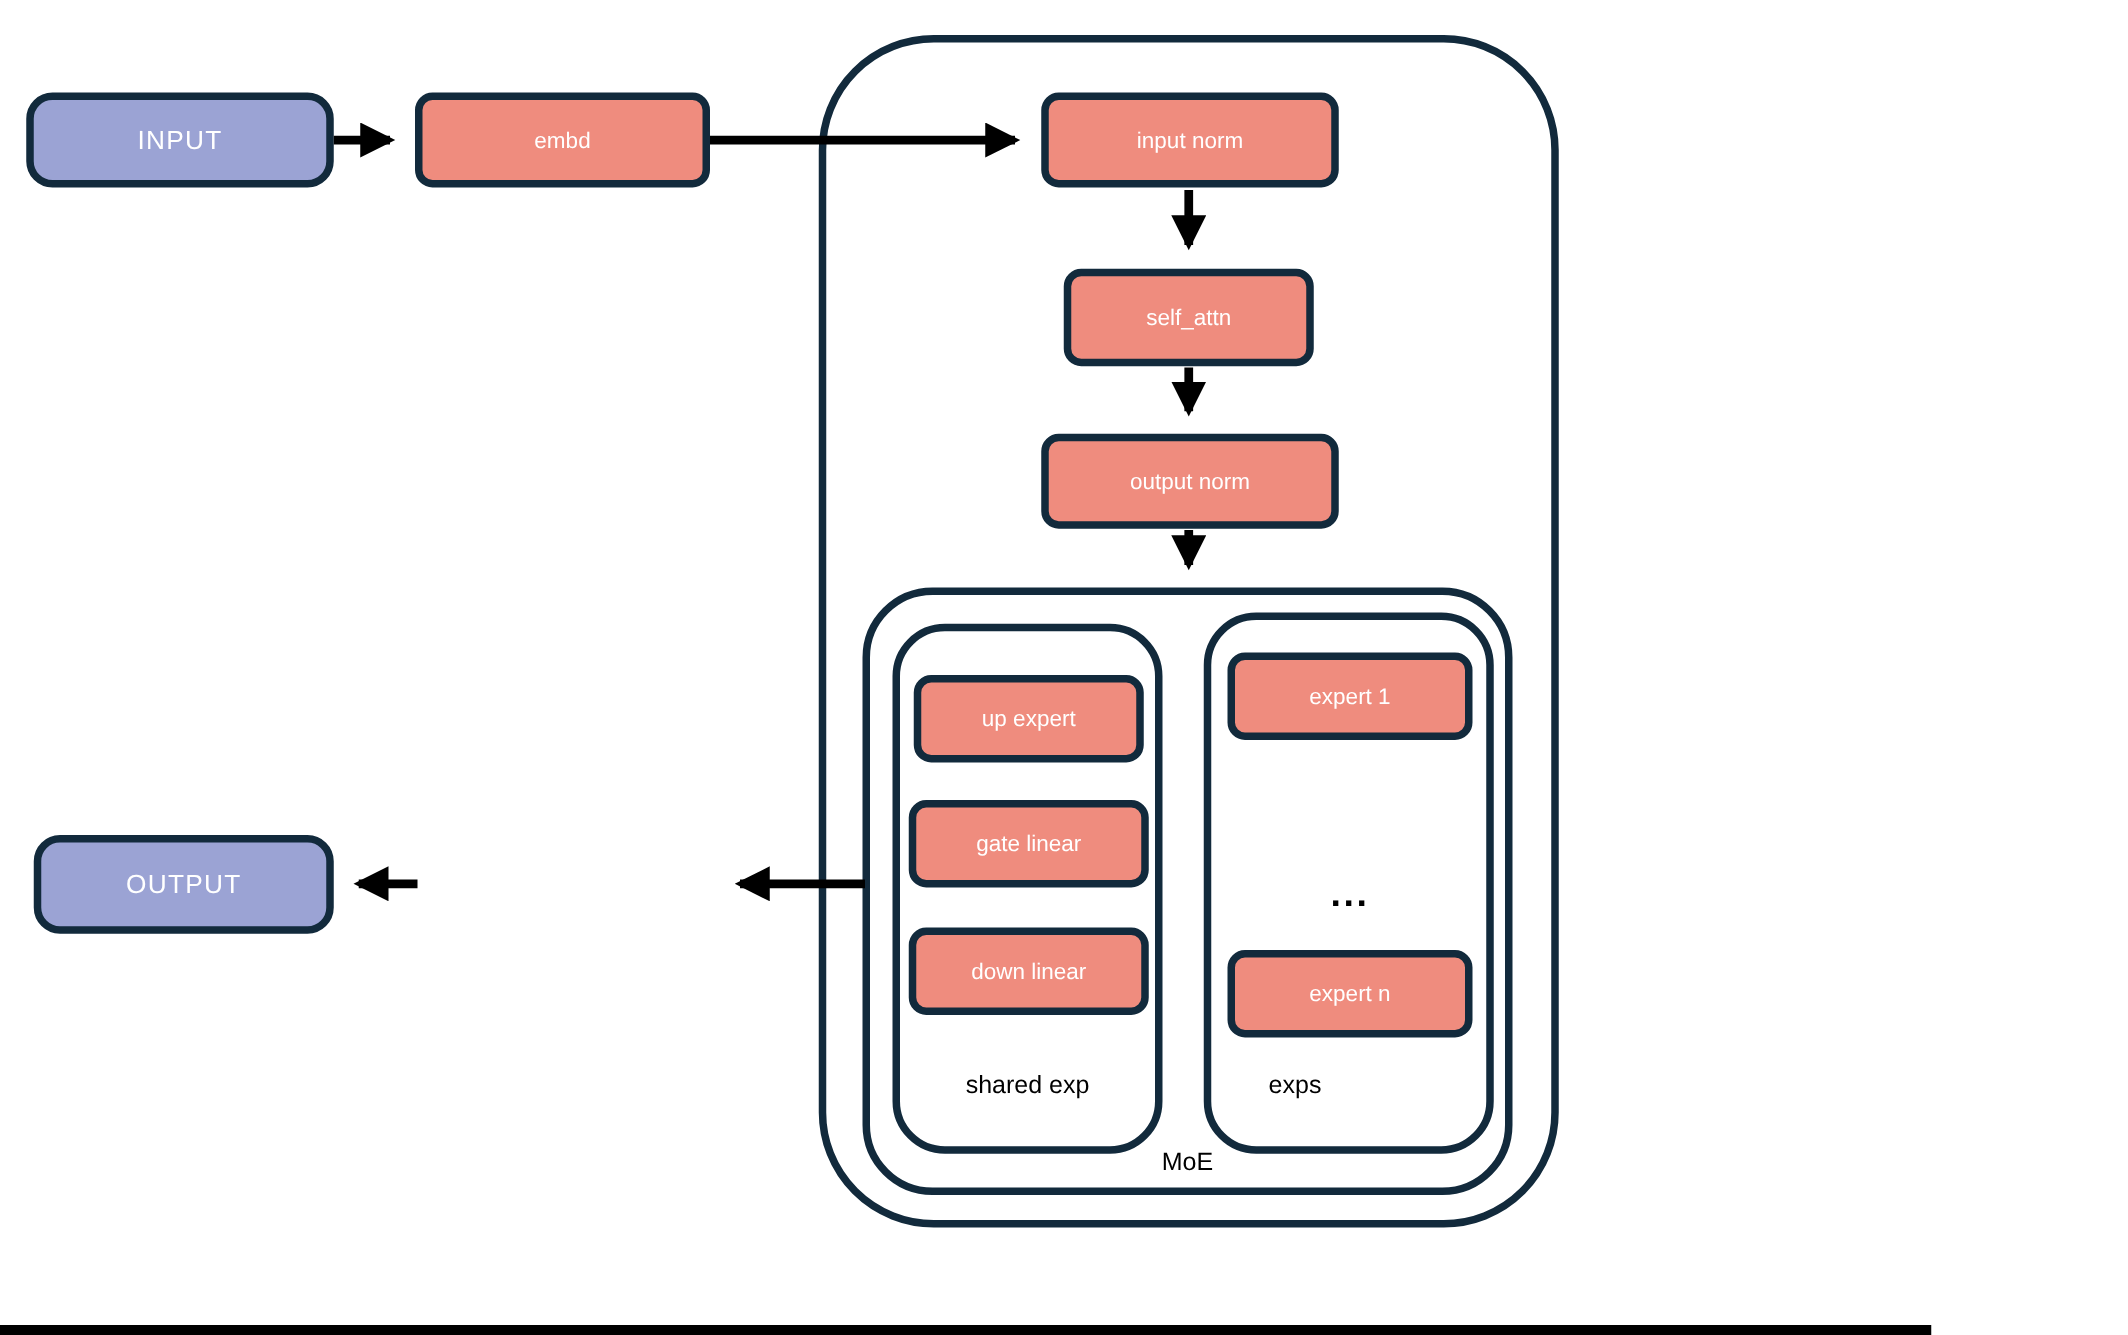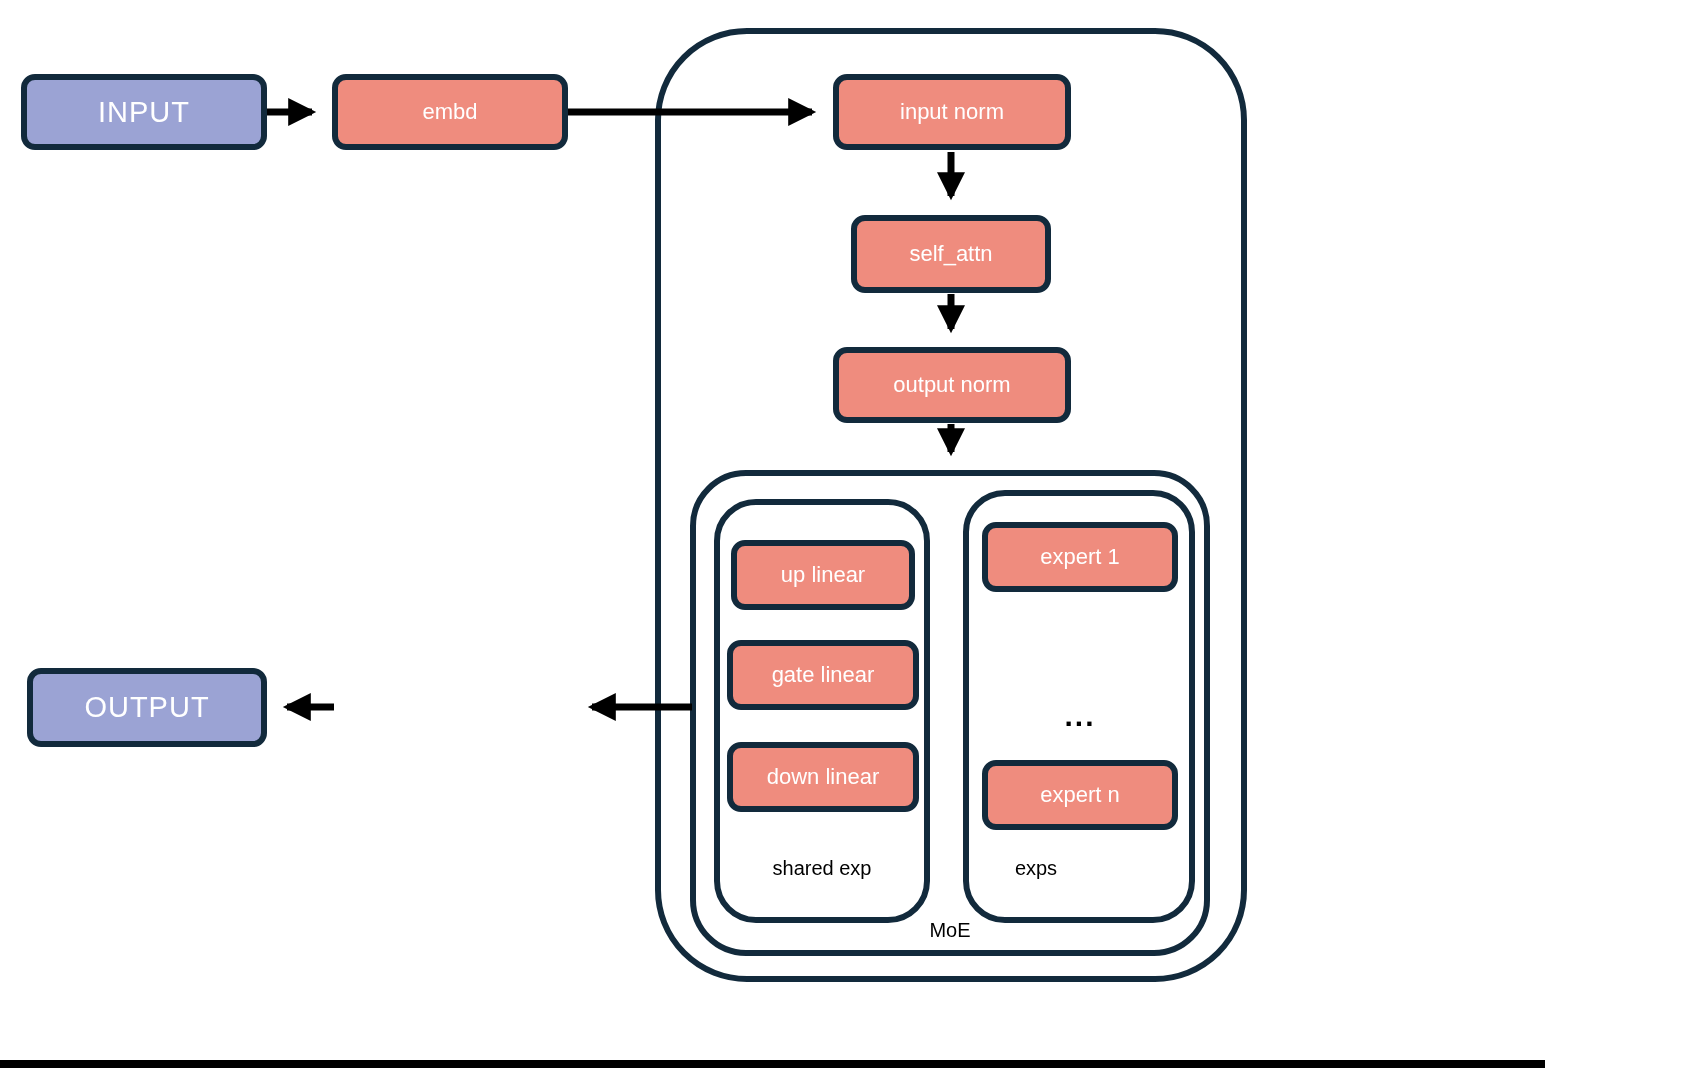--- a/index.html
+++ b/index.html
@@ -12,23 +12,23 @@
   }
   html,body{margin:0;padding:0;background:#ffffff;}
   .canvas{
     position:relative;width:1702px;height:1068px;background:#ffffff;
     font-family:"Liberation Sans",sans-serif;overflow:hidden;
   }
   .box{
     position:absolute;box-sizing:border-box;
     border:6px solid var(--outline);border-radius:14px;
     display:flex;align-items:center;justify-content:center;
-    color:var(--text-light);font-size:22px;line-height:1;
+    color:var(--text-light);font-size:18px;line-height:1;
   }
-  .io{background:var(--io-fill);font-size:29px;letter-spacing:1px;}
+  .io{background:var(--io-fill);font-size:21px;letter-spacing:1px;border-radius:21px;}
   .blk{background:var(--block-fill);}
   .frame{
     position:absolute;box-sizing:border-box;background:transparent;
     border:6px solid var(--outline);
   }
   .lbl{
     position:absolute;display:flex;align-items:center;justify-content:center;
     color:var(--text-dark);font-size:20px;line-height:1;
   }
   .dots{font-weight:bold;font-size:30px;letter-spacing:2px;}
@@ -71,21 +71,21 @@
 
   <div class="box blk" style="left:851px;top:215px;width:200px;height:78px;">
     <span>self_attn</span>
   </div>
 
   <div class="box blk" style="left:833px;top:347px;width:238px;height:76px;">
     <span>output norm</span>
   </div>
 
   <div class="box blk" style="left:731px;top:540px;width:184px;height:70px;">
-    <span>up linear</span>
+    <span>up expert</span>
   </div>
 
   <div class="box blk" style="left:727px;top:640px;width:192px;height:70px;">
     <span>gate linear</span>
   </div>
 
   <div class="box blk" style="left:727px;top:742px;width:192px;height:70px;">
     <span>down linear</span>
   </div>
 

